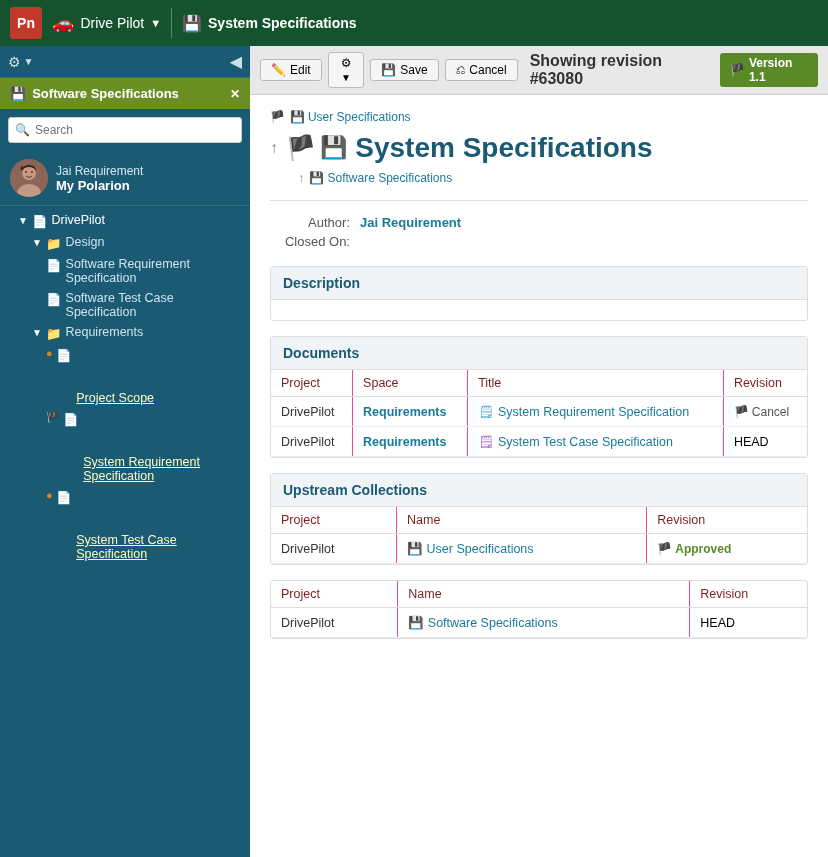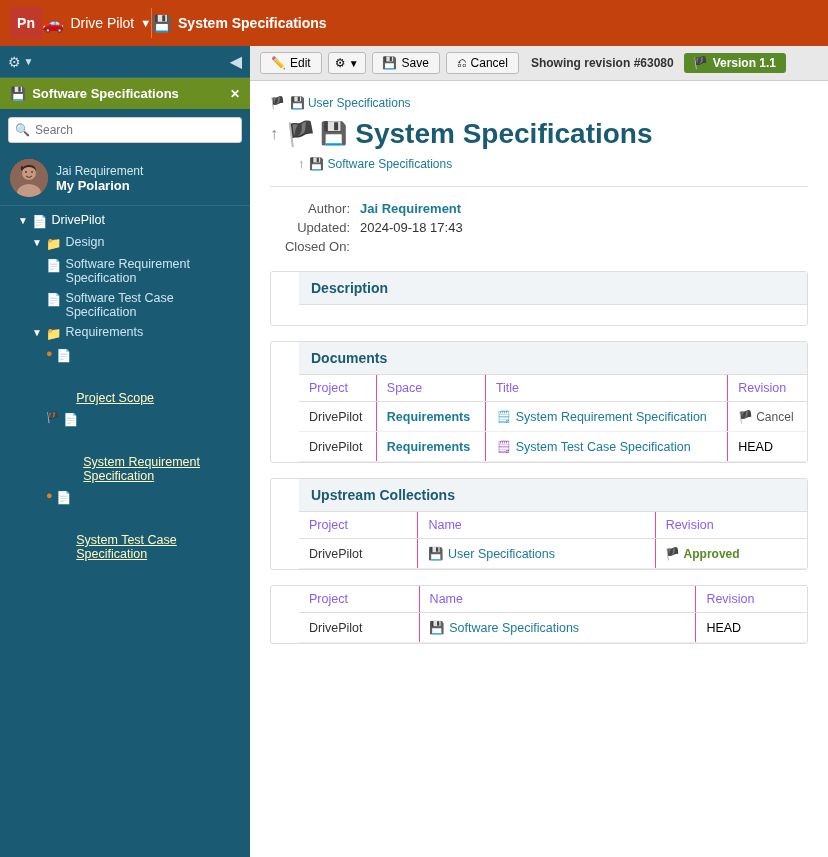--- a/index.html
+++ b/index.html
@@ -1,25 +1,25 @@
 <!DOCTYPE html>
 <html><head>
   <meta charset="utf-8">
   <style>
     * { box-sizing: border-box; margin: 0; padding: 0; }
     body { font-family: Arial, sans-serif; font-size: 13px; background: #f0f0f0; display: flex; flex-direction: column; height: 857px; overflow: hidden; }
 
     
     .top-bar {
-      background: #c2410c;
+      background: #14532d;
       height: 46px;
       display: flex;
       align-items: center;
       padding: 0 10px;
-      gap: 0;
+      gap: 10px;
       flex-shrink: 0;
     }
     .top-bar-logo {
       background: #c0392b;
       color: white;
       font-weight: bold;
       font-size: 14px;
       width: 32px;
       height: 32px;
       display: flex;
@@ -215,21 +215,21 @@
     }
     .toolbar-btn-gear {
       background: #f5f5f5;
       border: 1px solid #bbb;
       padding: 3px 6px;
       border-radius: 3px;
       cursor: pointer;
       font-size: 12px;
     }
     .toolbar-revision {
-      font-size: 12px;
+      font-size: 16px;
       color: #333;
       margin-left: 6px;
     }
     .toolbar-revision span { font-weight: bold; }
     .version-badge {
       background: #5a8a28;
       color: white;
       padding: 3px 10px;
       border-radius: 3px;
       font-size: 12px;
@@ -317,21 +317,20 @@
     .meta-value-link {
       color: #1a7a9a;
       font-weight: bold;
     }
 
     
     .section {
       border: 1px solid #ddd;
       border-radius: 3px;
       margin-bottom: 15px;
-      padding-left: 28px;
     }
     .section-header {
       background: #f0f4f7;
       padding: 8px 12px;
       font-weight: bold;
       color: #1a5a73;
       font-size: 14px;
       border-bottom: 1px solid #ddd;
     }
     .section-body {
@@ -340,21 +339,21 @@
 
     
     .data-table {
       width: 100%;
       border-collapse: collapse;
       font-size: 12.5px;
     }
     .data-table th {
       text-align: left;
       padding: 6px 10px;
-      color: #8b5cf6;
+      color: #7f1d1d;
       font-weight: normal;
       border-bottom: 1px solid #ddd;
     }
     .data-table td {
       padding: 7px 10px;
       border-bottom: 1px solid #eee;
       vertical-align: middle;
     }
     .data-table td:first-child { color: #333; }
     .col-divider {
@@ -547,24 +546,20 @@
           <span>Software Specifications</span>
         </a>
       </div>
 
       <hr style="border:none;border-top:1px solid #ddd;margin-bottom:12px;">
 
       <div class="meta-table">
         <div class="meta-row">
           <span class="meta-label">Author:</span>
           <span class="meta-value meta-value-link">Jai Requirement</span>
-        </div>
-        <div class="meta-row">
-          <span class="meta-label">Updated:</span>
-          <span class="meta-value">2024-09-18 17:43</span>
         </div>
         <div class="meta-row">
           <span class="meta-label">Closed On:</span>
           <span class="meta-value"></span>
         </div>
       </div>
 
       <div class="section">
         <div class="section-header">
           <span>Description</span>

